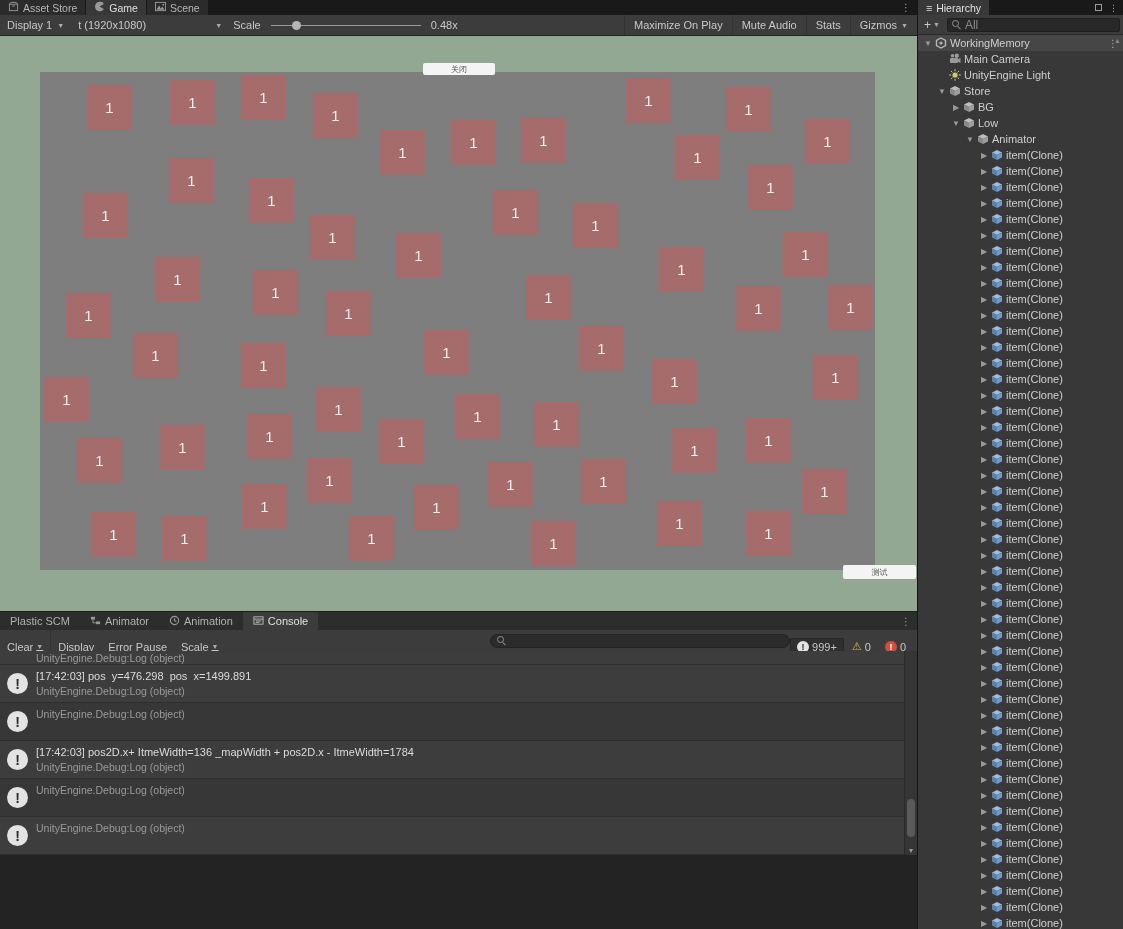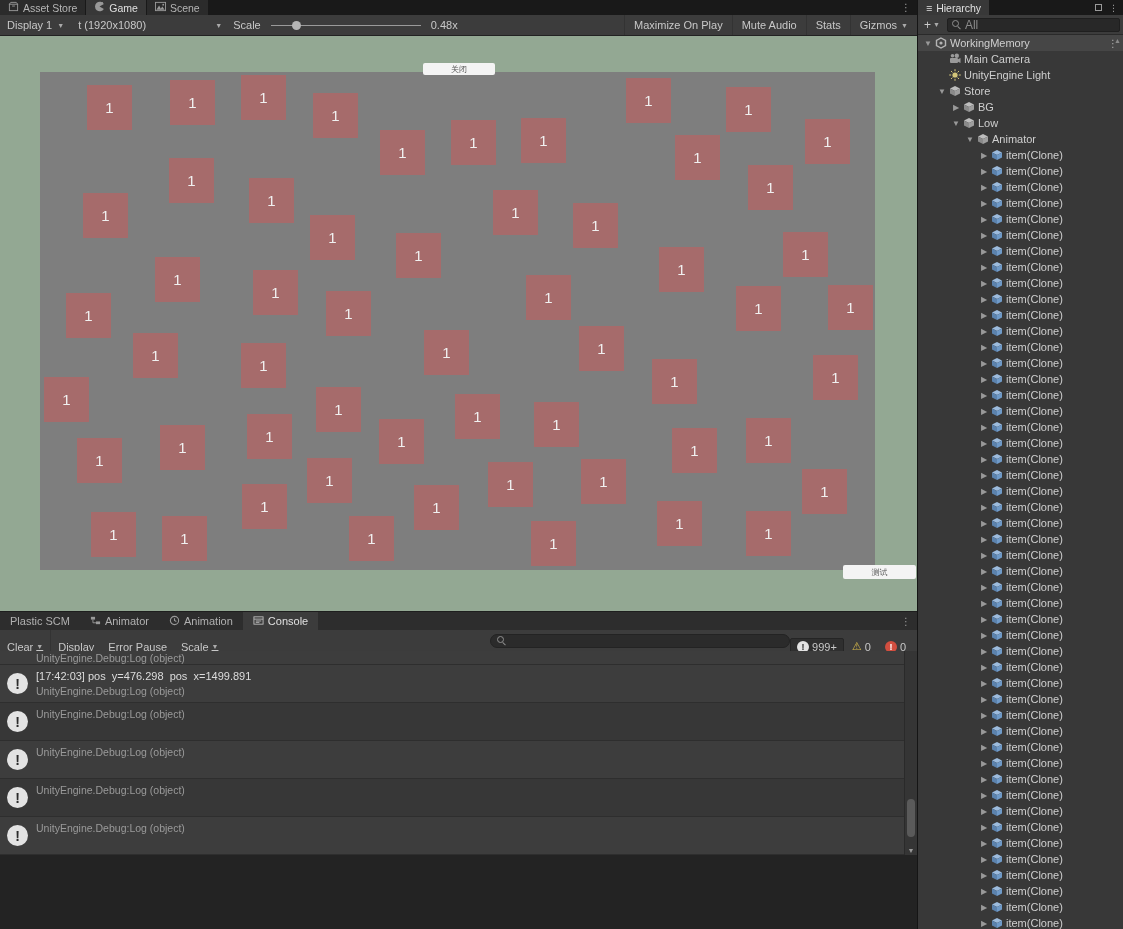--- a/index.html
+++ b/index.html
@@ -283,20 +283,21 @@
         <div class="c-icon">!</div>
         <div class="c-msg">[17:42:03] pos  y=476.298  pos  x=1499.891</div>
         <div class="c-trace">UnityEngine.Debug:Log (object)</div>
       </div>
       <div class="c-row odd">
         <div class="c-icon">!</div>
         <div class="c-trace">UnityEngine.Debug:Log (object)</div>
       </div>
       <div class="c-row even">
         <div class="c-icon">!</div>
+        <div class="c-msg">[17:42:03] pos2D.x+ ItmeWidth=136 _mapWidth + pos2D.x - ItmeWidth=1784</div>
         <div class="c-trace">UnityEngine.Debug:Log (object)</div>
       </div>
       <div class="c-row odd">
         <div class="c-icon">!</div>
         <div class="c-trace">UnityEngine.Debug:Log (object)</div>
       </div>
       <div class="c-row even">
         <div class="c-icon">!</div>
         <div class="c-trace">UnityEngine.Debug:Log (object)</div>
       </div>

